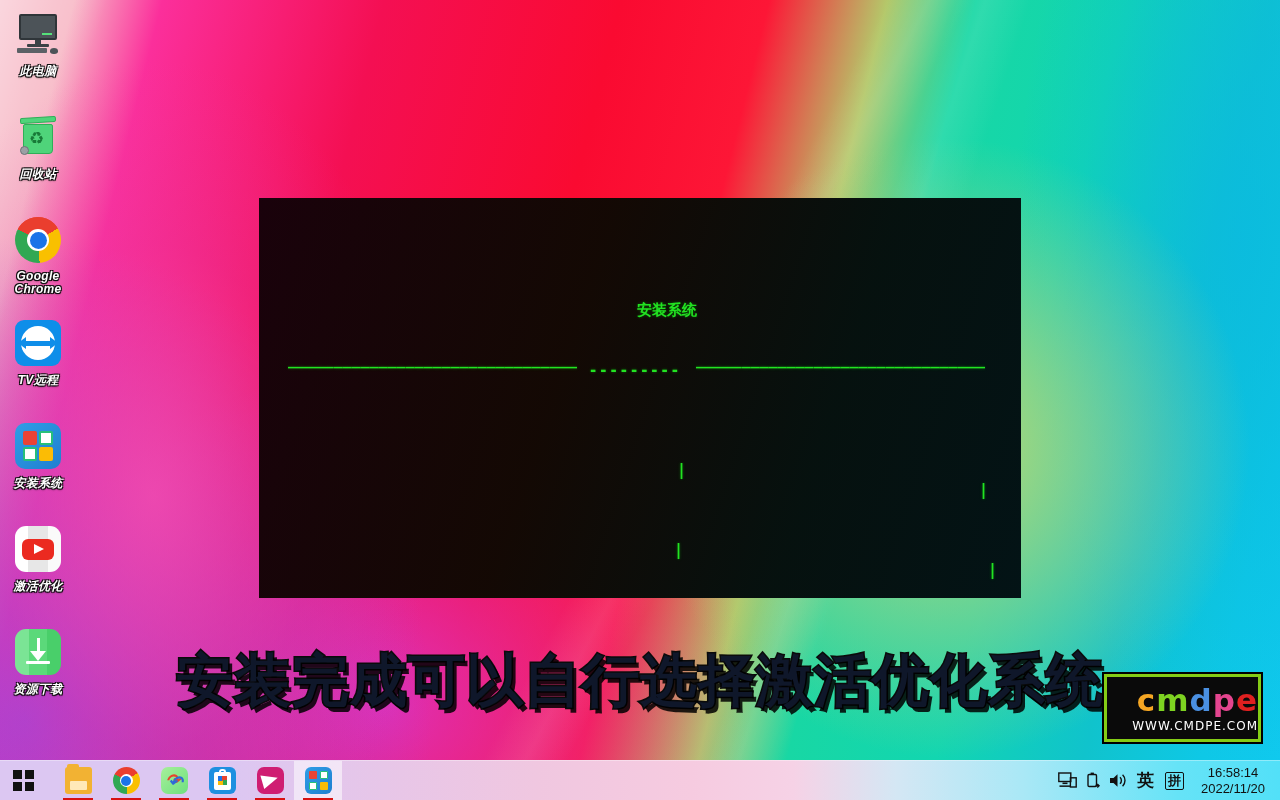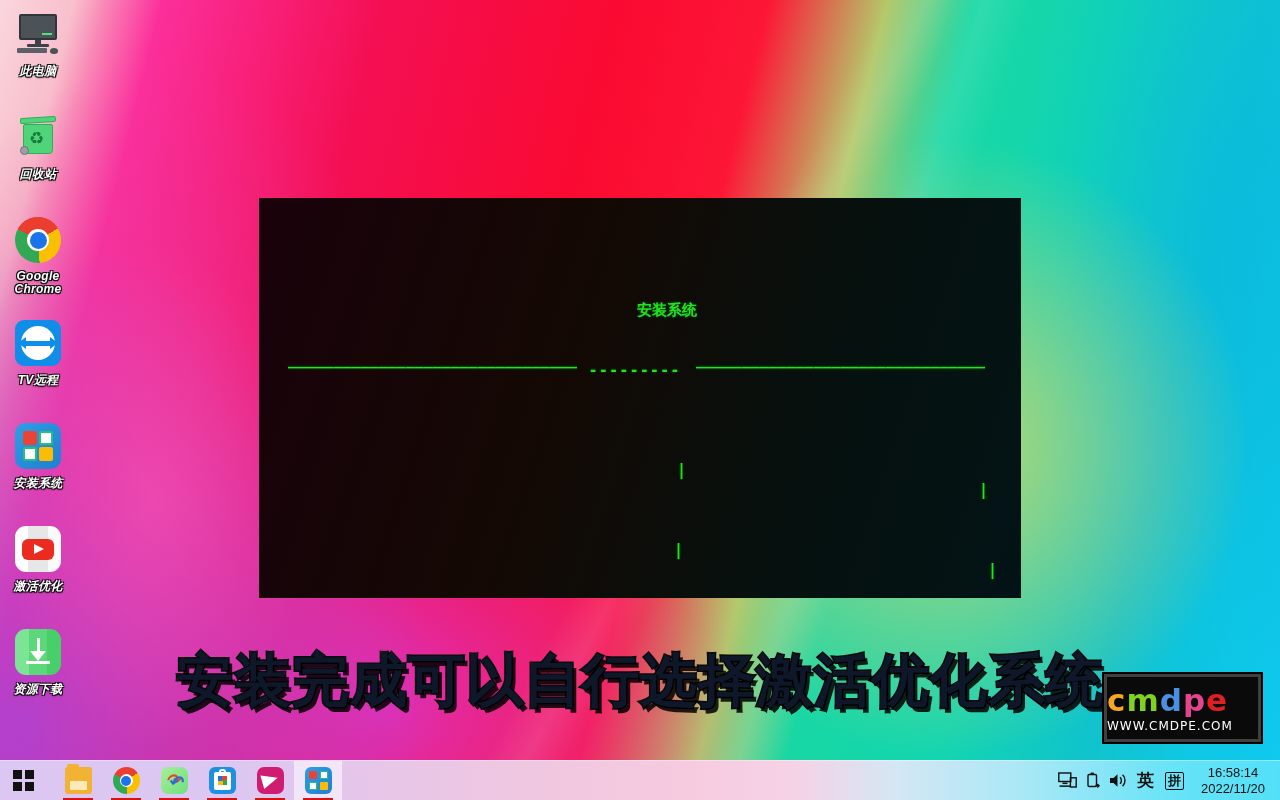--- a/index.html
+++ b/index.html
@@ -209,23 +209,23 @@
     paint-order: stroke fill;
     text-shadow: 4px 5px 0 rgba(0,0,0,.85);
   }
 
   
   #cmdpe-logo {
     position: absolute;
     left: 1104px; top: 674px;
     width: 157px; height: 68px;
     background: #0a0a0a;
-    border: 3px solid #404040;
+    border: 3px solid #84cc16;
     outline: 3px solid rgba(255,255,255,.0);
-    display:flex; flex-direction:column; align-items:flex-start; justify-content:center;
+    display:flex; flex-direction:column; align-items:flex-end; justify-content:center;
     box-shadow: 0 0 0 2px #000;
   }
   #cmdpe-logo .word {
     font-family:"DejaVu Sans","Liberation Sans",sans-serif;
     font-size: 31px; font-weight: bold; line-height: 32px; letter-spacing: 1px;
   }
   #cmdpe-logo .word span:nth-child(1){ color:#f5a623; }
   #cmdpe-logo .word span:nth-child(2){ color:#7ed321; }
   #cmdpe-logo .word span:nth-child(3){ color:#4a90e2; }
   #cmdpe-logo .word span:nth-child(4){ color:#e4458f; }

